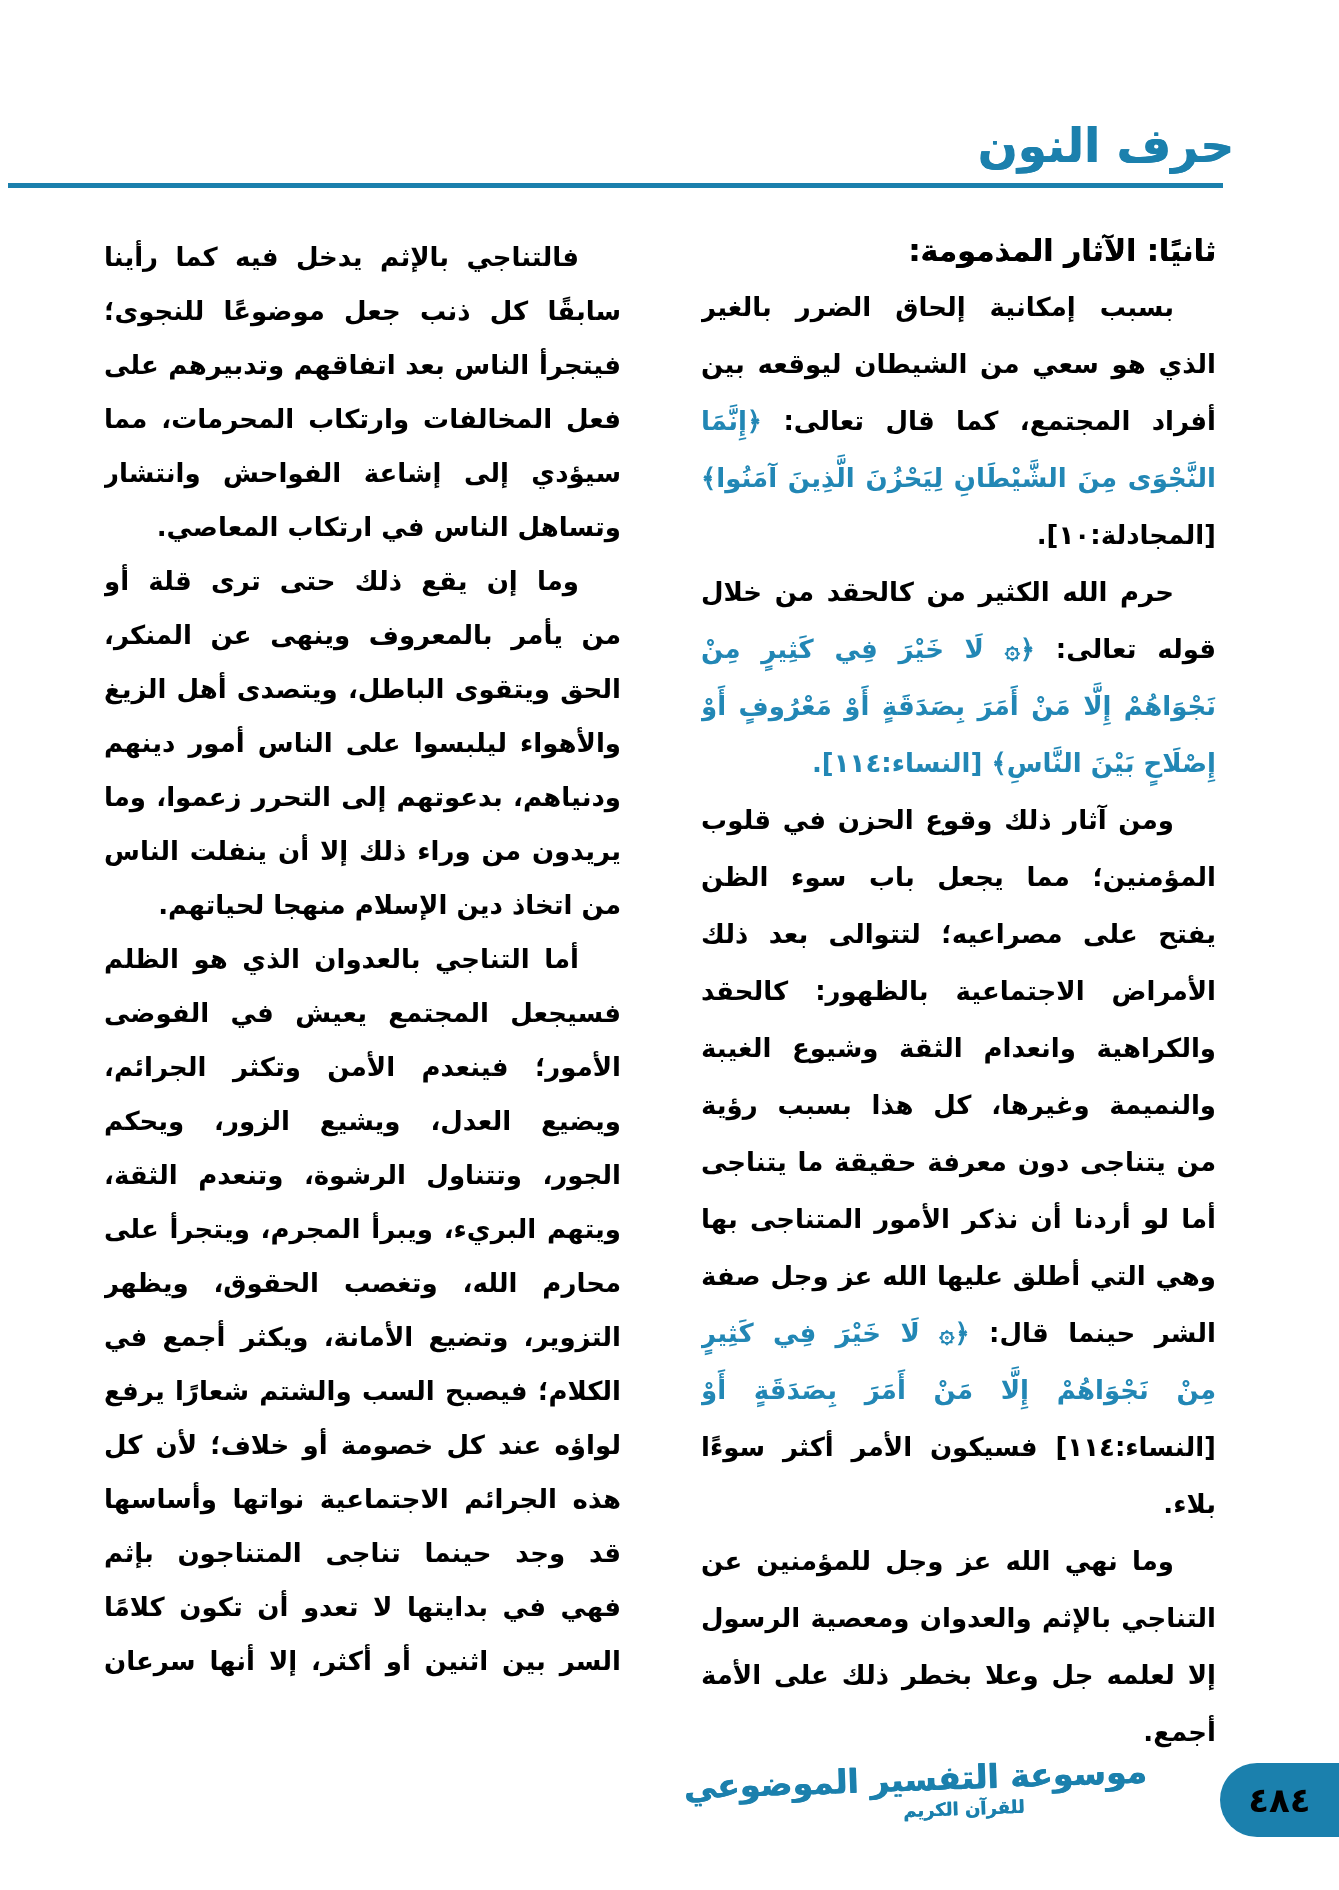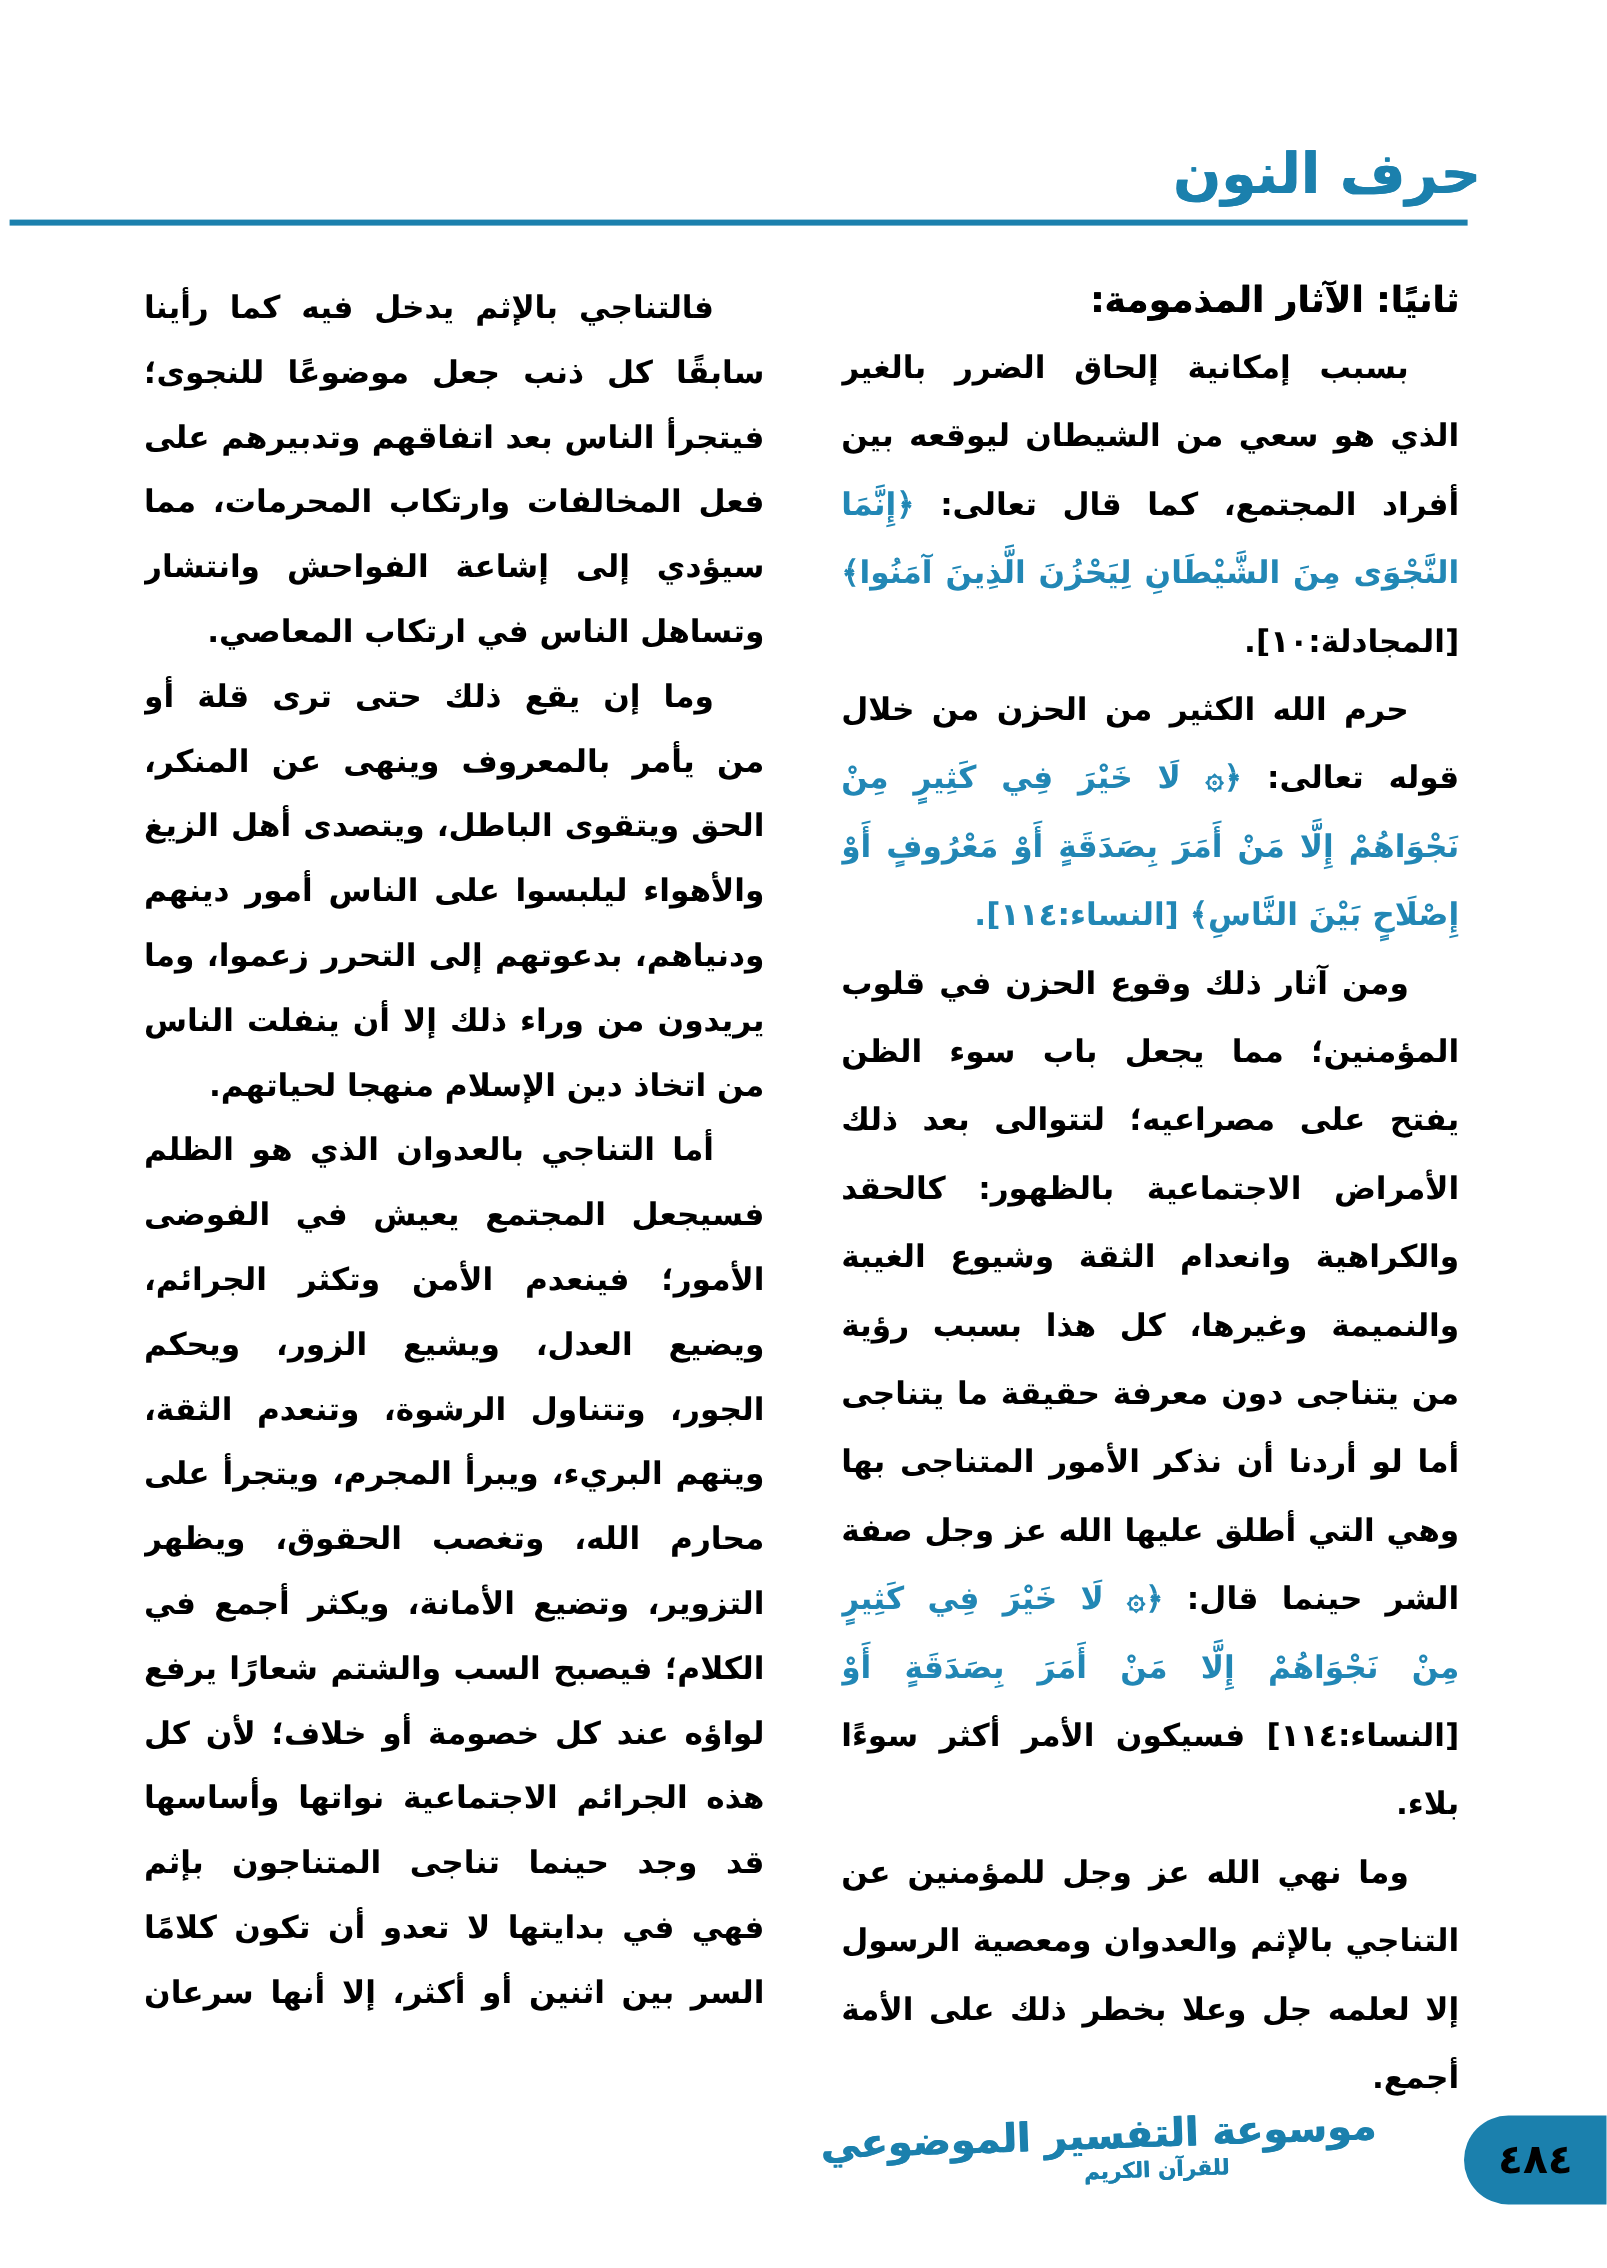--- a/index.html
+++ b/index.html
@@ -19,21 +19,21 @@
     line-height:64px;letter-spacing:-1px;
     text-shadow:0.6px 0 0 currentColor;
     margin-top:24px;
   }
   .header-rule{
     position:absolute;top:183px;right:116px;left:8px;height:5px;
     background:var(--accent);
   }
   .col{position:absolute;font-weight:bold;color:var(--ink);}
   .col-right{top:222px;right:123px;width:515px;}
-  .col-left{top:230px;right:702px;width:517px;}
+  .col-left{top:230px;right:718px;width:517px;}
   .line{
     font-size:26px;height:57px;line-height:57px;overflow:hidden;
     text-align:justify;text-align-last:justify;
   }
   .col-left .line{height:54px;line-height:54px;}
   .line.end{text-align:right;text-align-last:right;}
   .line.ind{padding-right:42px;}
   .line.head{
     font-size:30px;color:var(--accent);
     text-align:right;text-align-last:right;
@@ -70,21 +70,21 @@
 
   <div class="header-rule"></div>
 
   <section class="col col-right">
       <div class="line head end"><span class="seg-n">ثانيًا: الآثار المذمومة:</span></div>
       <div class="line ind"><span class="seg-n">بسبب إمكانية إلحاق الضرر بالغير</span></div>
       <div class="line"><span class="seg-n">الذي هو سعي من الشيطان ليوقعه بين</span></div>
       <div class="line"><span class="seg-n">أفراد المجتمع، كما قال تعالى: </span><span class="seg-q">﴿إِنَّمَا</span></div>
       <div class="line"><span class="seg-q">النَّجْوَى مِنَ الشَّيْطَانِ لِيَحْزُنَ الَّذِينَ آمَنُوا﴾</span></div>
       <div class="line end"><span class="seg-n">[المجادلة:١٠].</span></div>
-      <div class="line ind"><span class="seg-n">حرم الله الكثير من الحزن من خلال</span></div>
+      <div class="line ind"><span class="seg-n">حرم الله الكثير من كالحقد من خلال</span></div>
       <div class="line"><span class="seg-n">قوله تعالى: </span><span class="seg-q">﴿۞ لَا خَيْرَ فِي كَثِيرٍ مِنْ</span></div>
       <div class="line"><span class="seg-q">نَجْوَاهُمْ إِلَّا مَنْ أَمَرَ بِصَدَقَةٍ أَوْ مَعْرُوفٍ أَوْ</span></div>
       <div class="line end"><span class="seg-q">إِصْلَاحٍ بَيْنَ النَّاسِ﴾ </span><span class="seg-r">[النساء:١١٤].</span></div>
       <div class="line ind"><span class="seg-n">ومن آثار ذلك وقوع الحزن في قلوب</span></div>
       <div class="line"><span class="seg-n">المؤمنين؛ مما يجعل باب سوء الظن بالغير</span></div>
       <div class="line"><span class="seg-n">يفتح على مصراعيه؛ لتتوالى بعد ذلك</span></div>
       <div class="line"><span class="seg-n">الأمراض الاجتماعية بالظهور: كالحقد</span></div>
       <div class="line"><span class="seg-n">والكراهية وانعدام الثقة وشيوع الغيبة</span></div>
       <div class="line"><span class="seg-n">والنميمة وغيرها، كل هذا بسبب رؤية فعل</span></div>
       <div class="line"><span class="seg-n">من يتناجى دون معرفة حقيقة ما يتناجى به،</span></div>

